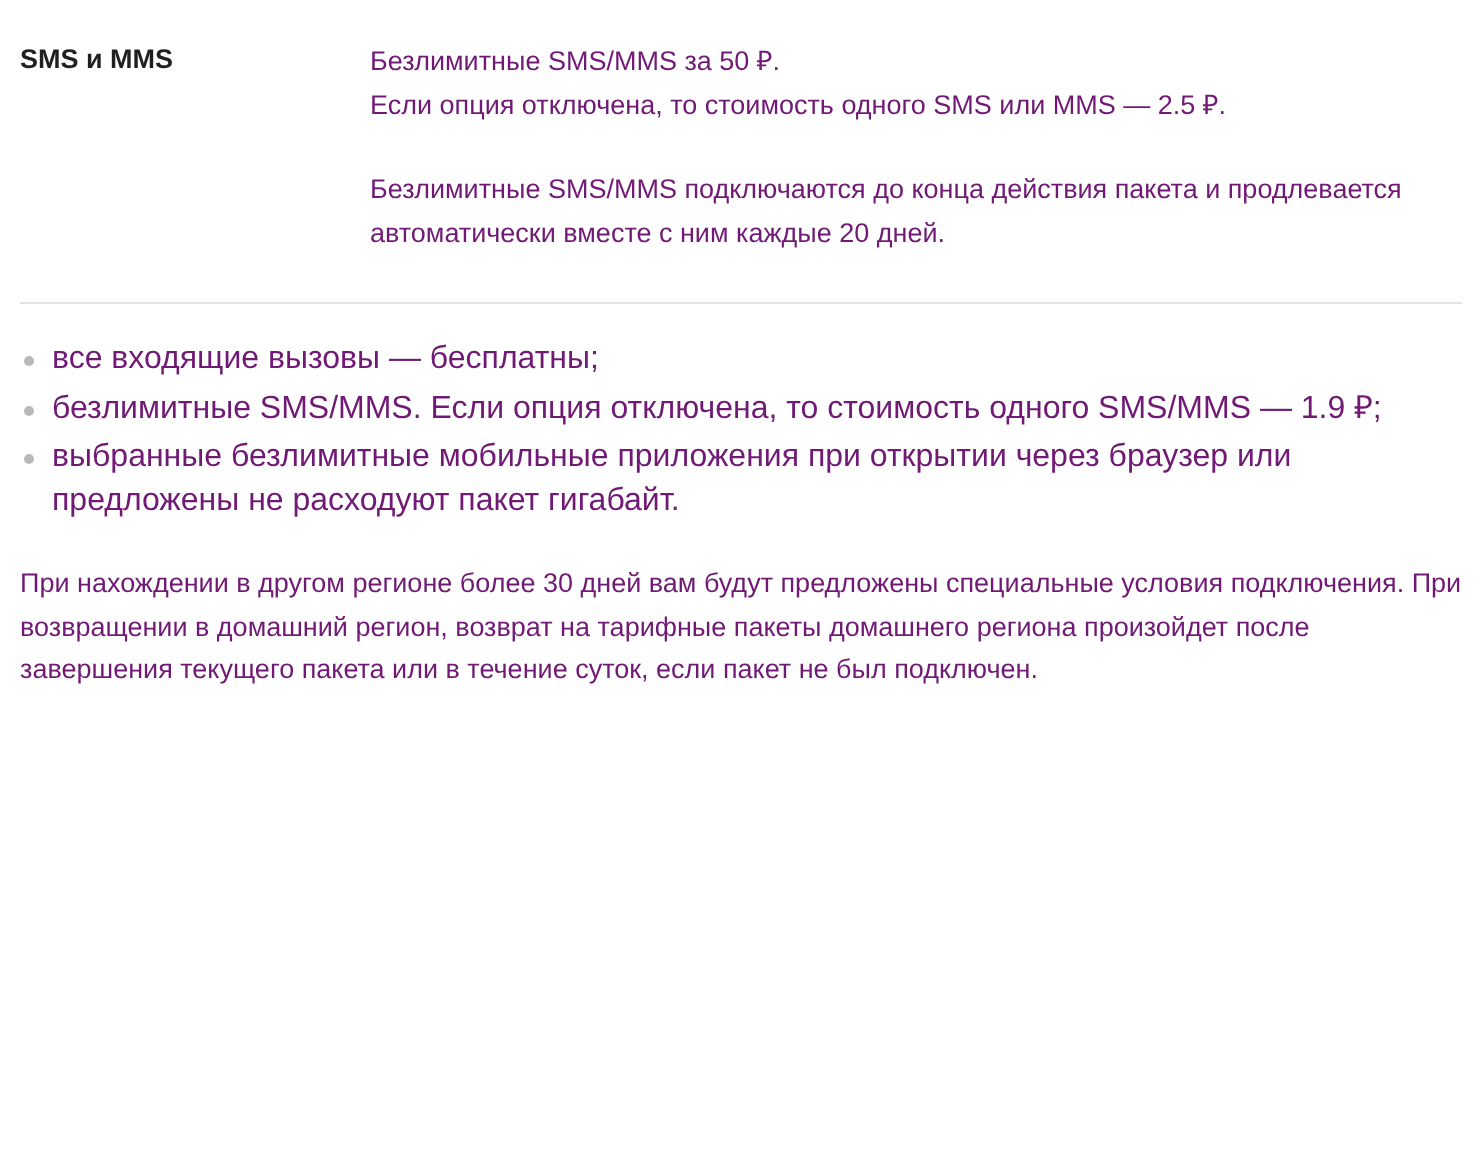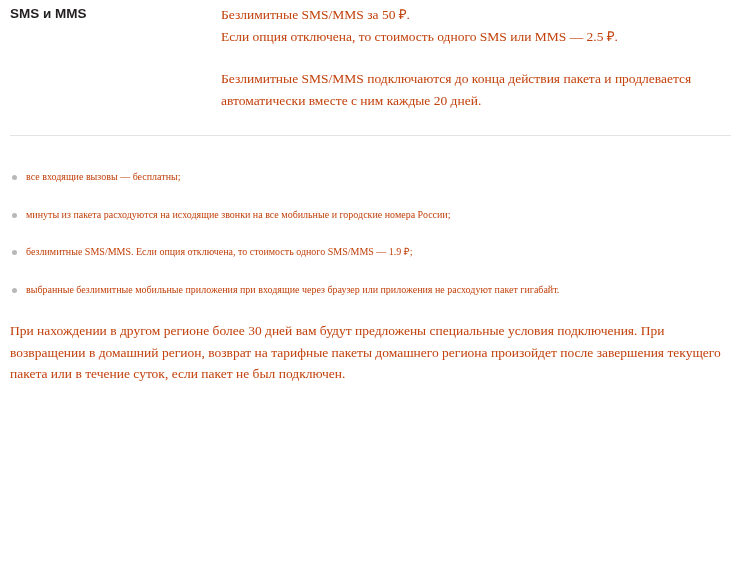--- a/index.html
+++ b/index.html
@@ -32,22 +32,21 @@
     font-size: 13.5px;
     font-weight: bold;
     line-height: 20px;
     color: #231f20;
     padding-top: 0px;
   }
   .section-body {
     flex: 1;
     font-size: 13.5px;
     line-height: 21.5px;
-    color: #c2410c;
-    font-family: Liberation Serif, serif;
+    color: #701a75;
   }
   .para {
     margin: 0;
   }
   .para + .para {
     margin-top: 0px;
   }
   .gap-small {
     height: 21px;
   }
@@ -55,42 +54,41 @@
     height: 20px;
   }
   ul.bullets {
     list-style: none;
     margin: 2px 0 0 0;
     padding: 0;
   }
   ul.bullets li {
     position: relative;
     padding-left: 16px;
-    margin: 16px 0 0 0;
+    margin: 3px 0 0 0;
     line-height: 21.5px;
-    font-size: 10px;
+    font-size: 16px;
   }
   ul.bullets li::before {
     content: "";
     position: absolute;
     left: 2px;
     top: 9px;
     width: 5px;
     height: 5px;
     border-radius: 50%;
     background: #b8b8b8;
   }
   .divider {
     height: 1px;
     background: #e3e3e3;
     margin: 0 10px;
   }
   #sms-section {
-    padding-top: 4px;
-    gap: 36px;
+    padding-top: 20px;
   }
   #travel-section {
     padding-top: 14px;
   }
   .divider-wrap {
     padding-top: 24px;
   }
 </style>
 </head>
 <body>
@@ -108,22 +106,21 @@
   </div>
 
   <div class="divider-wrap">
     <div class="divider"></div>
   </div>
 
   <div class="section" id="travel-section">
     <div class="section-body">
       <ul class="bullets">
         <li>все входящие вызовы — бесплатны;</li>
-        <li>минуты из пакета расходуются на исходящие звонки на все мобильные и городские номера России;</li>
         <li>безлимитные SMS/MMS. Если опция отключена, то стоимость одного SMS/MMS — 1.9 ₽;</li>
-        <li>выбранные безлимитные мобильные приложения при входящие через браузер или приложения не расходуют пакет гигабайт.</li>
+        <li>выбранные безлимитные мобильные приложения при открытии через браузер или предложены не расходуют пакет гигабайт.</li>
       </ul>
       <div class="gap-med"></div>
       <p class="para">При нахождении в другом регионе более 30 дней вам будут предложены специальные условия подключения. При возвращении в домашний регион, возврат на тарифные пакеты домашнего региона произойдет после завершения текущего пакета или в течение суток, если пакет не был подключен.</p>
     </div>
   </div>
 
 </div>
 
 </body></html>

